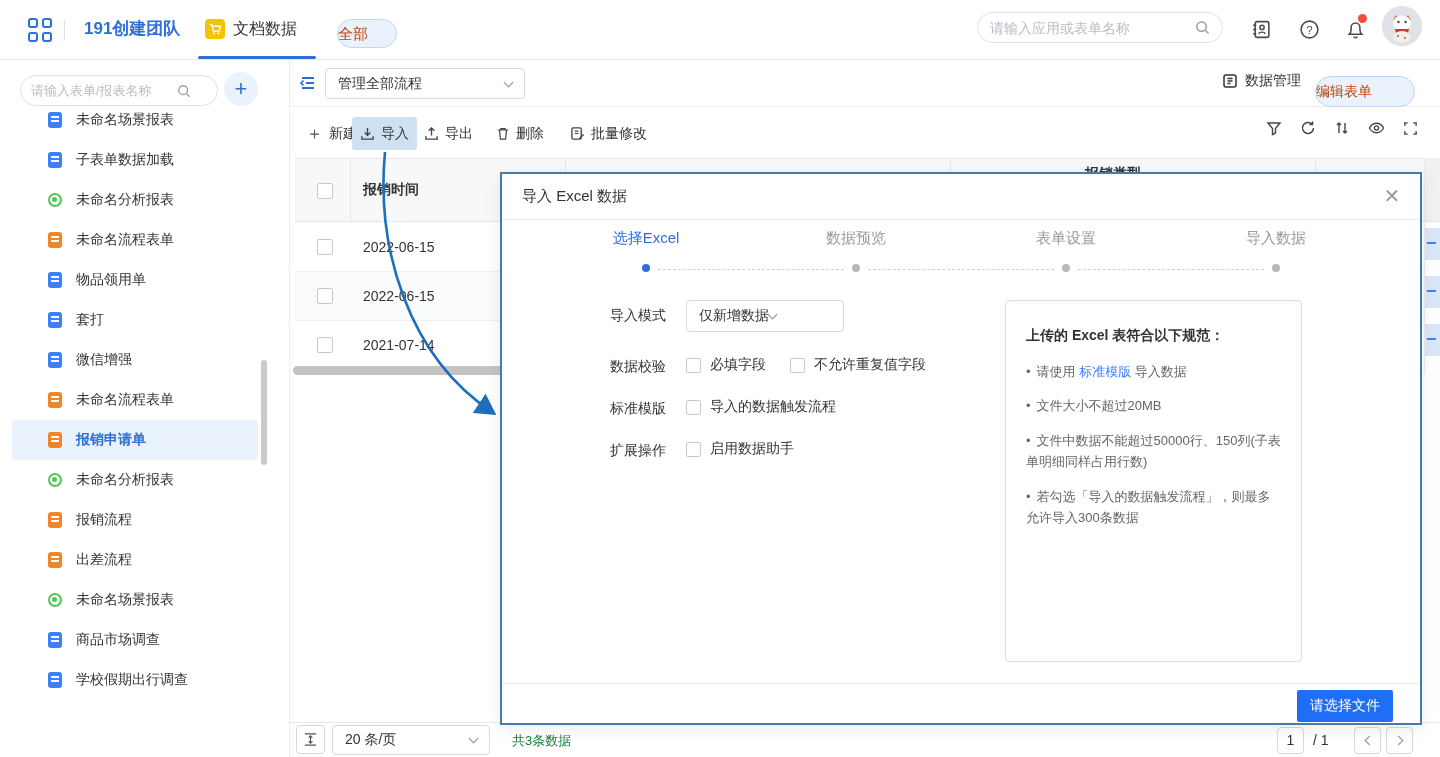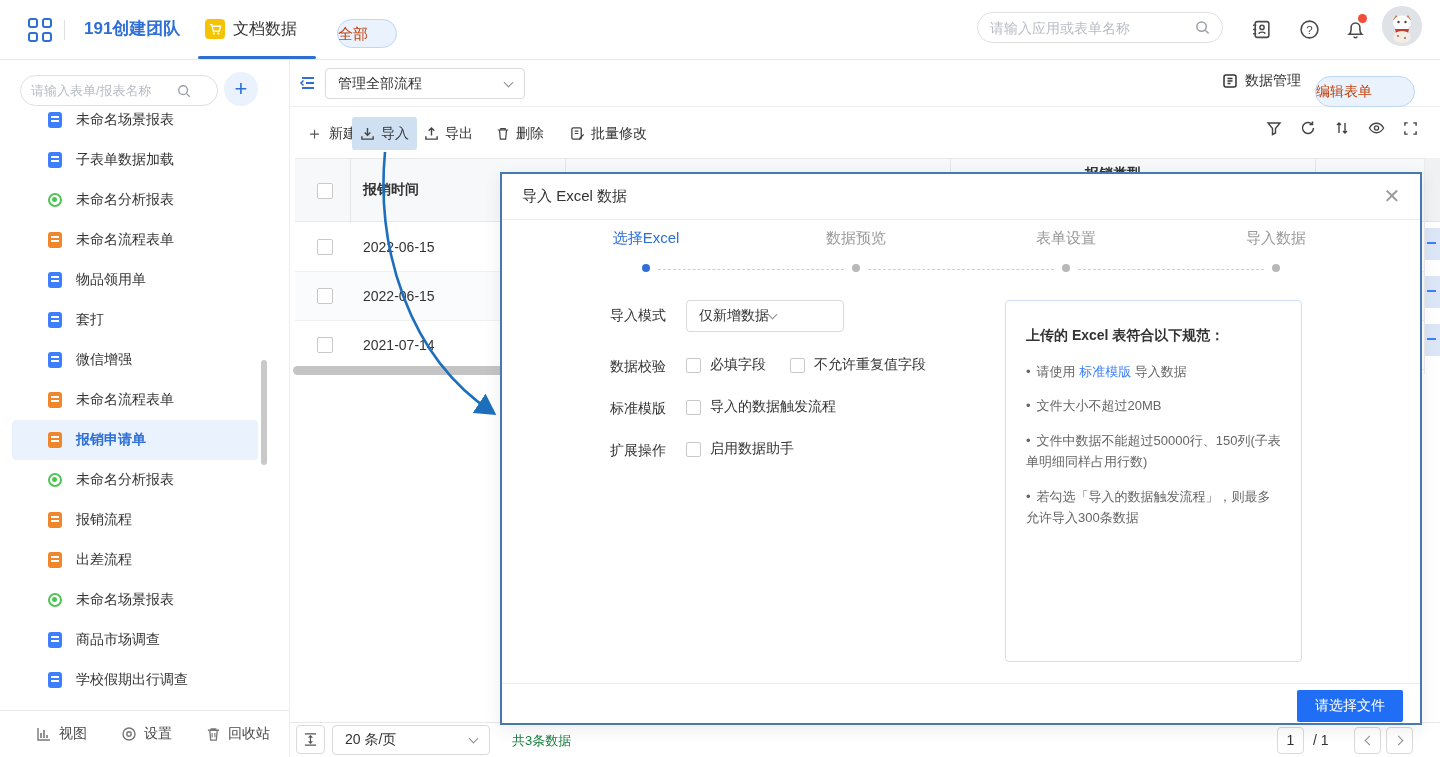--- a/index.html
+++ b/index.html
@@ -110,21 +110,21 @@
   .f-label { position:absolute; left:108px; color:#333; }
   .m-select { position:absolute; left:184px; width:158px; height:32px; border:1px solid #d9d9d9; border-radius:4px; display:flex; align-items:center; padding:0 12px; cursor:pointer; }
   .cb-group { position:absolute; display:flex; align-items:center; gap:9px; cursor:pointer; }
   .cb-group .cbox { width:15px; height:15px; }
   .rules { position:absolute; left:503px; top:126px; width:297px; height:362px; border:1px solid #cfe0f5; border-radius:4px; background:#fff; padding:26px 20px; }
   .rules h4 { font-size:14px; color:#333; margin-bottom:16px; }
   .rules p { font-size:13px; color:#666; line-height:1.65; margin-bottom:13px; }
   .rules .b { margin-right:6px; }
   .link { color:#3d7fff; cursor:pointer; }
   .m-footer-line { position:absolute; left:0; top:509px; width:918px; border-top:1px solid #ececec; }
-  .file-btn { position:absolute; left:795px; top:516px; width:106px; height:32px; background:#1f6ef5; color:#fff; border:none; border-radius:2px; font-size:14px; cursor:pointer; font-family:inherit; }
+  .file-btn { position:absolute; left:795px; top:516px; width:96px; height:32px; background:#1f6ef5; color:#fff; border:none; border-radius:2px; font-size:14px; cursor:pointer; font-family:inherit; }
 
   .arrow-svg { position:absolute; left:340px; top:138px; z-index:60; pointer-events:none; }
 </style>
 </head>
 <body>
 
 <div class="stage">
 
   <div class="navbar">
     <div class="grid-icon">
@@ -263,43 +263,20 @@
             <span class="icon-doc doc-blue"></span>
             <span>学校假期出行调查</span>
           </div>
         <div class="nav-item">
             <span></span>
           </div>
       </div>
     </div>
     <div class="sb-scroll"></div>
 
-    <div class="sb-footer">
-      <span class="f-item">
-        <svg width="16" height="16" viewBox="0 0 16 16">
-            <path d="M2 2v12h12" fill="none" stroke="#777" stroke-width="1.4"></path>
-            <path d="M5 12V7M8 12V4M11 12V9" stroke="#777" stroke-width="1.6"></path>
-          </svg>
-        <span>视图</span>
-      </span>
-      <span class="f-item">
-        <svg width="16" height="16" viewBox="0 0 16 16">
-            <circle cx="8" cy="8" r="6" fill="none" stroke="#777" stroke-width="1.4"></circle>
-            <circle cx="8" cy="8" r="2.2" fill="none" stroke="#777" stroke-width="1.4"></circle>
-          </svg>
-        <span>设置</span>
-      </span>
-      <span class="f-item">
-        <svg width="15" height="16" viewBox="0 0 16 16">
-            <path d="M2 4h12M5.5 4V2.5h5V4M4 4l1 10.5h6L12 4" fill="none" stroke="#777" stroke-width="1.4"></path>
-            <path d="M6.5 7v4.5M9.5 7v4.5" stroke="#777" stroke-width="1.2"></path>
-          </svg>
-        <span>回收站</span>
-      </span>
-    </div>
   </div>
 
   <div class="main-topbar">
     <span class="collapse-icon">
       <svg width="18" height="18" viewBox="0 0 18 18">
           <path d="M3 4h12M7 9h8M3 14h12" stroke="#2e6fd6" stroke-width="1.8"></path>
           <path d="M4.5 6.5L2 9l2.5 2.5" fill="none" stroke="#2e6fd6" stroke-width="1.6"></path>
         </svg>
     </span>
     <div class="flow-select">

